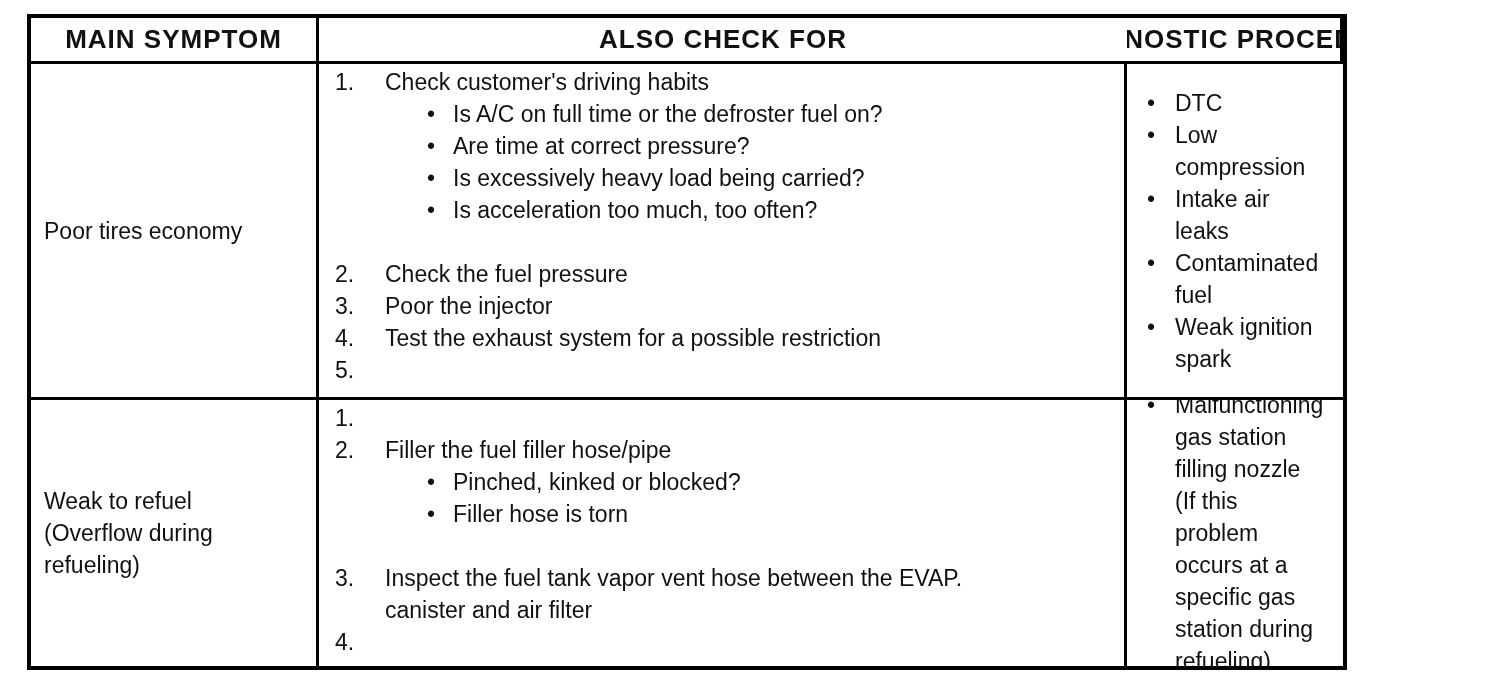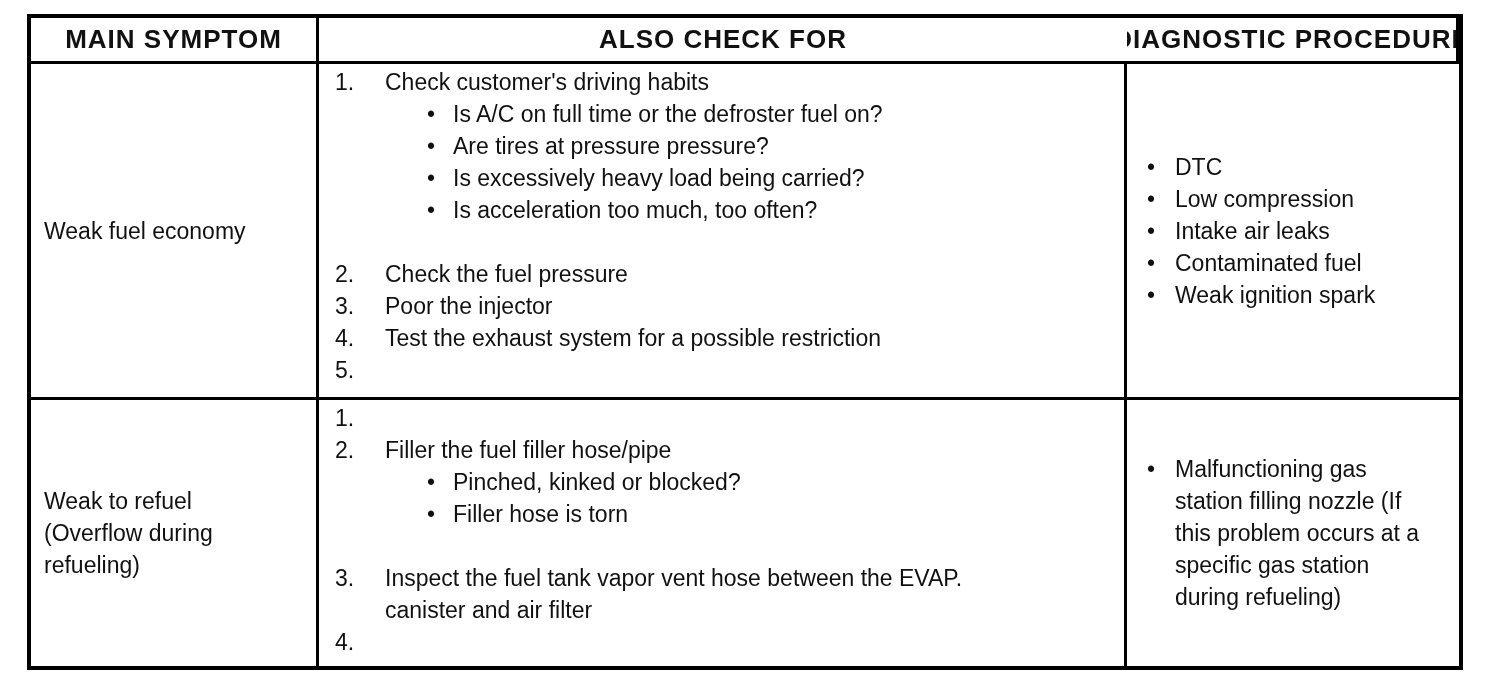--- a/index.html
+++ b/index.html
@@ -1,21 +1,21 @@
 <!DOCTYPE html>
 <html><head>
 <meta charset="utf-8">
 <style>
   html,body{margin:0;padding:0;background:#ffffff;}
   .page{
     position:relative;width:1504px;height:694px;background:#ffffff;
     font-family:"Liberation Sans",sans-serif;color:#111111;
   }
   .doc-table{
-    position:absolute;left:27px;top:14px;width:1436px;height:656px;
+    position:absolute;left:27px;top:14px;width:1320px;height:656px;
     border:4px solid #000000;box-sizing:border-box;
     display:grid;
     grid-template-columns:288px 808px 1fr;
     grid-template-rows:46px 336px 1fr;
   }
   .cell{box-sizing:border-box;overflow:hidden;}
   .b-r{border-right:3px solid #000000;}
   .b-b{border-bottom:3px solid #000000;}
   .hcell{
     display:flex;align-items:center;justify-content:center;
@@ -43,36 +43,36 @@
 <body>
 
 <div class="page">
   <div class="doc-table">
 
     <div class="cell hcell b-r b-b">MAIN SYMPTOM</div>
     <div class="cell hcell b-b">ALSO CHECK FOR</div>
     <div class="cell hcell b-r b-b">DIAGNOSTIC PROCEDURE</div>
 
     <div class="cell symptom b-r b-b">
-      <div class="stext">Weak fuel economy</div>
+      <div class="stext">Poor tires economy</div>
     </div>
 
     <div class="cell proc b-r b-b">
       <div class="pitem">
         <span class="pnum">1.</span>
         <span class="ptext">Check customer's driving habits</span>
       </div>
       <div class="bullets">
         <div class="bitem">
           <span class="marker">•</span>
           <span class="ptext">Is A/C on full time or the defroster fuel on?</span>
         </div>
         <div class="bitem">
           <span class="marker">•</span>
-          <span class="ptext">Are tires at pressure pressure?</span>
+          <span class="ptext">Are time at correct pressure?</span>
         </div>
         <div class="bitem">
           <span class="marker">•</span>
           <span class="ptext">Is excessively heavy load being carried?</span>
         </div>
         <div class="bitem">
           <span class="marker">•</span>
           <span class="ptext">Is acceleration too much, too often?</span>
         </div>
       </div>

